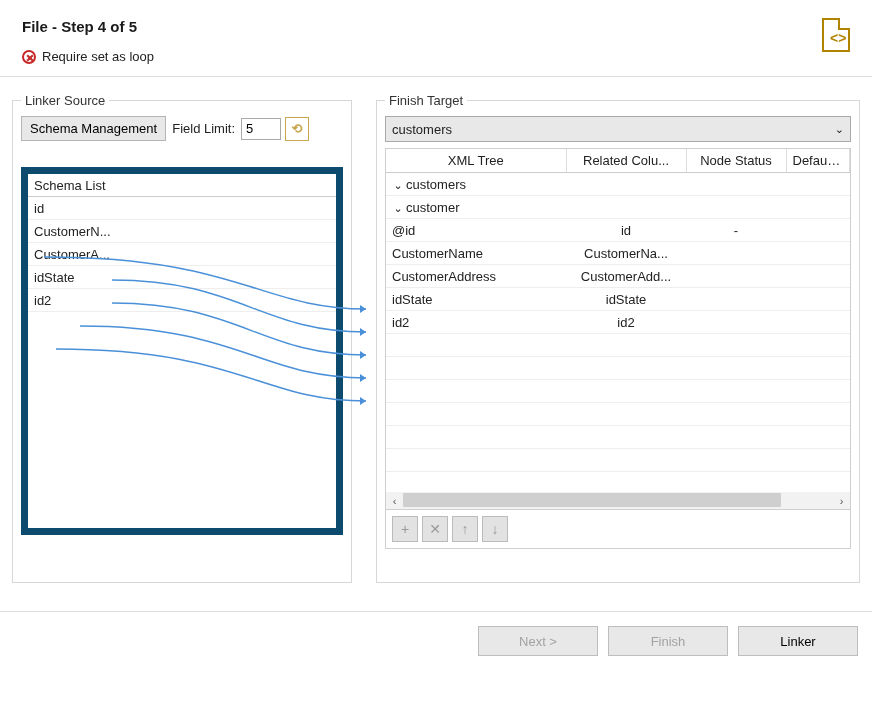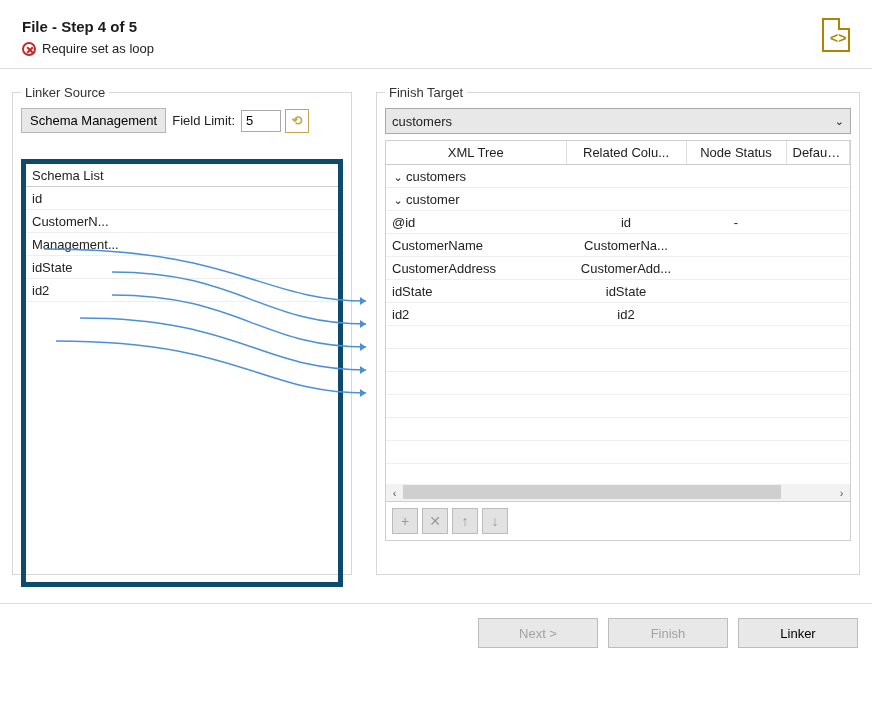--- a/index.html
+++ b/index.html
@@ -8,21 +8,21 @@
   body {
     width:872px; height:723px;
     font-family: "Segoe UI", Tahoma, Arial, sans-serif;
     font-size:13px; color:#222; background:#fff;
     position:relative; overflow:hidden;
   }
 
   
   .hdr { padding:18px 22px 12px 22px; }
   .hdr-row { display:flex; justify-content:space-between; align-items:flex-start; }
-  .hdr .title  { font-size:15px; font-weight:600; color:#1b1b1b; margin-bottom:6px;}
+  .hdr .title  { font-size:15px; font-weight:600; color:#1b1b1b; margin-bottom:14px;}
   .hdr .msg    { display:flex; align-items:center; gap:6px; font-size:13px; color:#222; }
   .err-ico     { width:14px; height:14px; border-radius:50%; border:2px solid #c62828;
                  position:relative; display:inline-block; }
   .err-ico:before,.err-ico:after{
     content:""; position:absolute; left:5px; top:2px; width:2px; height:8px;
     background:#c62828; transform-origin:center;}
   .err-ico:before{transform:rotate(45deg);} .err-ico:after{transform:rotate(-45deg);}
   .file-ico { width:28px; height:34px; border:2px solid #b08300; position:relative; background:#fff;}
   .file-ico:before{content:""; position:absolute; right:-2px; top:-2px; width:10px; height:10px;
     background:#fff; border-left:2px solid #b08300; border-bottom:2px solid #b08300;}
@@ -41,21 +41,21 @@
   .btn { background:#e8e8e8; border:1px solid #b5b5b5; padding:4px 8px;
          font-size:13px; cursor:pointer;}
   .btn:disabled{color:#9d9d9d; background:#e4e4e4; cursor:default;}
   .lbl{font-size:13px; padding:0 2px;}
   .field-limit{width:40px; height:22px; border:1px solid #aaa; font-size:13px; text-align:left;
                padding:0 4px;}
   .refresh-btn{width:24px;height:24px;border:1px solid #c7a64f;background:#fff;
                display:flex;align-items:center;justify-content:center;cursor:pointer;color:#c7a64f;font-weight:700;}
 
   
-  .schema-box{ border:5px solid #0c4a6e; height:428px; overflow:hidden;margin-top:26px;}
+  .schema-box{ border:7px solid #0c4a6e; height:368px; overflow:hidden;margin-top:26px;}
   .schema-box .row{height:23px;line-height:23px;padding:0 6px;border-bottom:1px solid #eee;}
   .schema-box .head{font-weight:400; border-bottom:1px solid #ccc;}
   .schema-box .row.data{cursor:default;}
 
   
   .combo{width:100%; height:26px; border:1px solid #aaa; background:#e8e8e8;
          display:flex; align-items:center; justify-content:space-between;
          padding:0 6px; font-size:13px; cursor:pointer;}
   .combo .chev{font-size:11px;}
   .tgt-table-box{ border:1px solid #cfcfcf; margin-top:6px; height:362px; overflow:hidden; position:relative;}
@@ -121,21 +121,21 @@
       <button class="btn">Schema Management</button>
       <span class="lbl">Field Limit:</span>
       <input class="field-limit" value="5" style="">
       <div class="refresh-btn">⟲</div>
     </div>
 
     <div class="schema-box">
       <div class="row head">Schema List</div>
       <div class="row data">id</div>
       <div class="row data">CustomerN...</div>
-      <div class="row data">Management...</div>
+      <div class="row data">CustomerA...</div>
       <div class="row data">idState</div>
       <div class="row data">id2</div>
     </div>
   </fieldset>
 
   <fieldset class="tgt-fs">
     <legend>Finish Target</legend>
 
     <div class="combo">
       <span>customers</span>

